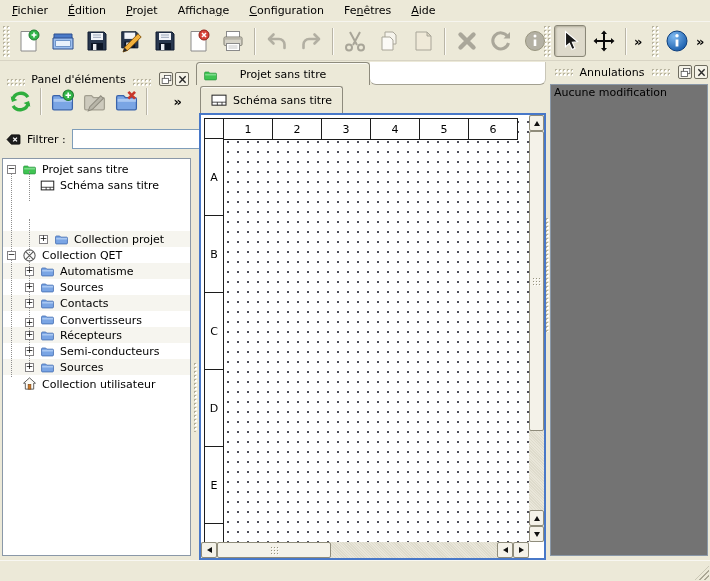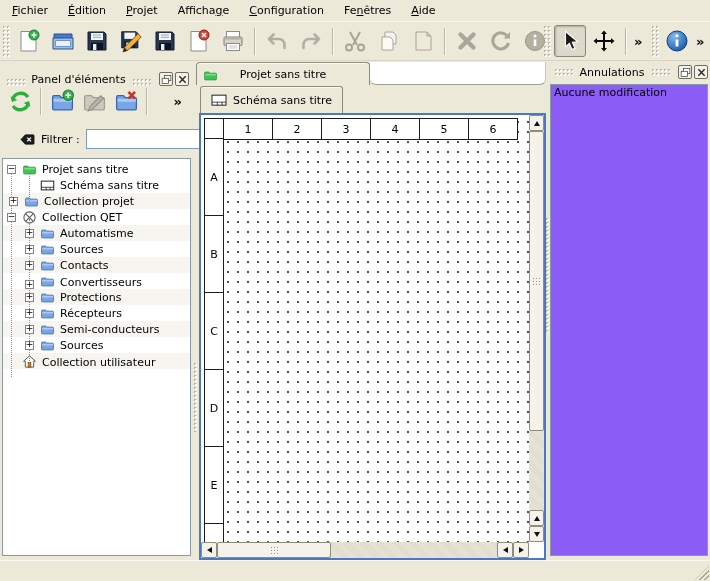--- a/index.html
+++ b/index.html
@@ -31,21 +31,21 @@
   .dock-title .ttl { white-space:nowrap; }
   .dock-btn { width:14px; height:14px; border:1px solid #6f6d60; background:#f4f2e7; border-radius:2px; margin-left:2px; display:flex; align-items:center; justify-content:center; }
   .dock-btn svg { width:11px; height:11px; }
 
   
   .lp-tools { position:absolute; left:0; top:84px; width:193px; height:34px; display:flex; align-items:center; padding:0 4px; }
   .lp-tools .tb { width:30px; height:30px; }
   .lp-tools .tb svg { width:25px; height:25px; }
 
   
-  .filter-row { position:absolute; left:0; top:124px; width:193px; height:30px; display:flex; align-items:center; padding:0 18px; }
+  .filter-row { position:absolute; left:0; top:124px; width:193px; height:30px; display:flex; align-items:center; padding:0 4px; }
   .filter-row .clear { width:24px; height:18px; border:none; background:transparent; display:flex; align-items:center; }
   .filter-row .clear svg { width:19px; height:15px; }
   .filter-label { margin:0 6px 0 4px; white-space:nowrap; }
   .filter-input { flex:1; height:20px; border:1px solid #7f9db9; background:#fff; font:inherit; padding:0 3px; }
 
   
   .tree { position:absolute; left:2px; top:158px; width:189px; height:398px; background:#fff; border:1px solid #8a98a8; overflow:hidden; padding-top:2px; }
   .guide { position:absolute; width:0; border-left:1px dotted #8f8f8f; }
   .tree-row { display:flex; align-items:center; height:16px; white-space:nowrap; }
   .tree-row:nth-of-type(odd) { background:#f6f5ef; }
@@ -85,21 +85,21 @@
   .sb-btn { position:absolute; background:#f4f2e9; border:1px solid #8f8c7b; border-radius:2px; display:flex; align-items:center; justify-content:center; }
   .sb-thumb { position:absolute; background:#f4f2e9; border:1px solid #8f8c7b; border-radius:2px; display:flex; align-items:center; justify-content:center; }
   .grip8 { width:9px; height:9px; background-image: radial-gradient(#fff 25%, transparent 32%), radial-gradient(#969381 30%, transparent 36%); background-size:3px 3px; background-position:1px 1px,0 0; }
   .tri { width:0; height:0; }
   .tri.up    { border-left:3.5px solid transparent; border-right:3.5px solid transparent; border-bottom:5px solid #111; }
   .tri.down  { border-left:3.5px solid transparent; border-right:3.5px solid transparent; border-top:5px solid #111; }
   .tri.left  { border-top:3.5px solid transparent; border-bottom:3.5px solid transparent; border-right:5px solid #111; }
   .tri.right { border-top:3.5px solid transparent; border-bottom:3.5px solid transparent; border-left:5px solid #111; }
 
   
-  .undo-list { position:absolute; left:550px; top:84px; width:158px; height:472px; background:#8b5cf6; border:1px solid #8a98a8; overflow:hidden; }
+  .undo-list { position:absolute; left:550px; top:84px; width:158px; height:472px; background:#737373; border:1px solid #8a98a8; overflow:hidden; }
   .undo-item { padding:1px 3px; }
 
   
   .splitter { position:absolute; }
   .split-grip { position:absolute; width:4px; background-image: radial-gradient(#fff 28%, transparent 34%), radial-gradient(#b3af9b 32%, transparent 38%); background-size:4px 4px; background-position:1px 1px,0 0; }
 
   
   .statusbar { position:absolute; left:0; top:560px; width:710px; height:21px; border-top:1px solid #f8f7f2; }
   .sizegrip { position:absolute; right:1px; bottom:1px; width:14px; height:14px; background:repeating-linear-gradient(135deg, transparent 0 2px, #aba795 2px 3.5px); clip-path:polygon(100% 0, 100% 100%, 0 100%); }
 </style>
@@ -349,21 +349,21 @@
     <div class="tree-row expand-none" style="padding-left: 22px;">
     <span class="expander"></span>
     <span class="tree-icon">
         <svg viewBox="0 0 24 24">
           <rect x="2" y="5" width="20" height="14" fill="#fff" stroke="#222" stroke-width="1.6"></rect>
           <path d="M2 14.8h20M9.8 14.8V19M16.2 14.8V19" stroke="#222" stroke-width="1.3"></path>
         </svg>
       </span>
     <span class="tree-label">Schéma sans titre</span>
   </div>
-    <div class="tree-row expand-plus" style="padding-left: 6px;">
+    <div class="tree-row expand-plus" style="padding-left: 36px; margin-top: 38px;">
     <span class="expander"></span>
     <span class="tree-icon">
         <svg viewBox="0 0 24 24">
           <path d="M2.5 8c0-1 .6-1.6 1.4-1.6h5.2l1.8 1.8h9.3c.9 0 1.3.6 1.3 1.4v8c0 .9-.6 1.5-1.4 1.5H3.9c-.9 0-1.4-.6-1.4-1.5z" fill="#7aa5e4" stroke="#3a64ab" stroke-width="1.2"></path>
           <path d="M3.5 9.5h17.5v2.5H3.5z" fill="#aac8f2"></path>
         </svg>
       </span>
     <span class="tree-label">Collection projet</span>
   </div>
     <div class="tree-row expand-minus" style="padding-left: 4px;">
@@ -408,30 +408,20 @@
   </div>
     <div class="tree-row expand-plus" style="padding-left: 22px; align-items: flex-end;">
     <span class="expander"></span>
     <span class="tree-icon">
         <svg viewBox="0 0 24 24">
           <path d="M2.5 8c0-1 .6-1.6 1.4-1.6h5.2l1.8 1.8h9.3c.9 0 1.3.6 1.3 1.4v8c0 .9-.6 1.5-1.4 1.5H3.9c-.9 0-1.4-.6-1.4-1.5z" fill="#7aa5e4" stroke="#3a64ab" stroke-width="1.2"></path>
           <path d="M3.5 9.5h17.5v2.5H3.5z" fill="#aac8f2"></path>
         </svg>
       </span>
     <span class="tree-label">Convertisseurs</span>
-  </div>
-    <div class="tree-row expand-plus" style="padding-left: 22px;">
-    <span class="expander"></span>
-    <span class="tree-icon">
-        <svg viewBox="0 0 24 24">
-          <path d="M2.5 8c0-1 .6-1.6 1.4-1.6h5.2l1.8 1.8h9.3c.9 0 1.3.6 1.3 1.4v8c0 .9-.6 1.5-1.4 1.5H3.9c-.9 0-1.4-.6-1.4-1.5z" fill="#7aa5e4" stroke="#3a64ab" stroke-width="1.2"></path>
-          <path d="M3.5 9.5h17.5v2.5H3.5z" fill="#aac8f2"></path>
-        </svg>
-      </span>
-    <span class="tree-label">Protections</span>
   </div>
     <div class="tree-row expand-plus" style="padding-left: 22px;">
     <span class="expander"></span>
     <span class="tree-icon">
         <svg viewBox="0 0 24 24">
           <path d="M2.5 8c0-1 .6-1.6 1.4-1.6h5.2l1.8 1.8h9.3c.9 0 1.3.6 1.3 1.4v8c0 .9-.6 1.5-1.4 1.5H3.9c-.9 0-1.4-.6-1.4-1.5z" fill="#7aa5e4" stroke="#3a64ab" stroke-width="1.2"></path>
           <path d="M3.5 9.5h17.5v2.5H3.5z" fill="#aac8f2"></path>
         </svg>
       </span>
     <span class="tree-label">Récepteurs</span>

